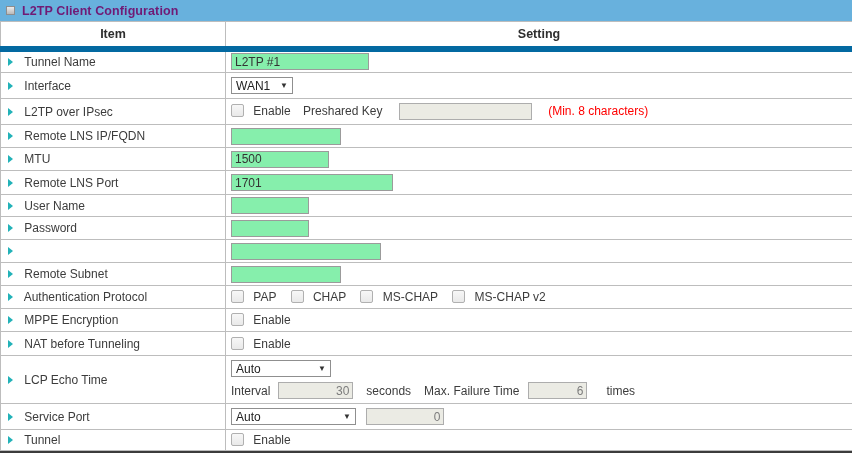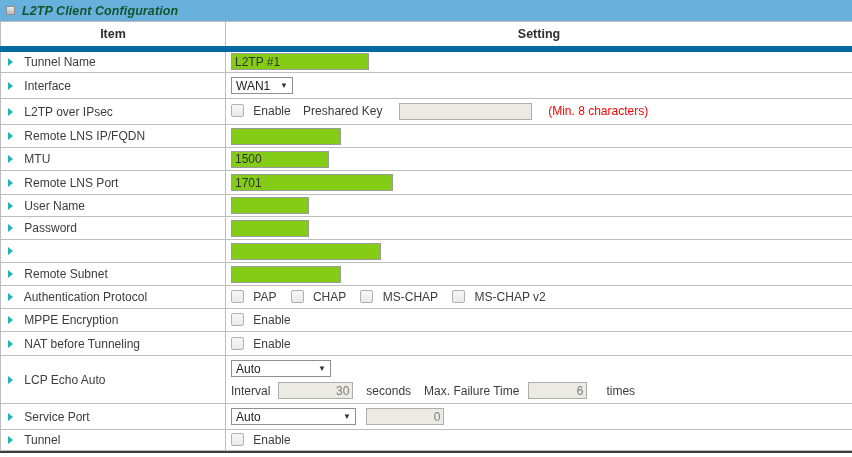--- a/index.html
+++ b/index.html
@@ -16,21 +16,21 @@
   .title-bar {
     height:21px; background:#68b1dd;
     display:flex; align-items:center; padding-left:6px;
   }
   .title-icon {
     width:9px; height:9px; flex:0 0 auto;
     background:linear-gradient(#ececec,#b9b9b9);
     border:1px solid #8d8d8d;
     margin-right:7px;
   }
-  .title-text { color:#14532d; font-weight:bold; font-size:12.5px; letter-spacing:.1px;font-style:italic; }
+  .title-text { color:#701a75; font-weight:bold; font-size:12.5px; letter-spacing:.1px; }
 
   
   table { width:852px; border-collapse:collapse; table-layout:fixed; }
   td, th { border:1px solid #bdbdbd; padding:0; vertical-align:middle; }
   tr.colhead th {
     height:27px; background:#ffffff; font-weight:bold;
     font-size:12.5px; color:#2e2e2e; text-align:center; border-bottom:6px solid #0369a1;
   }
   .item-cell { padding-left:7px; }
   .arrow-icon {
@@ -38,21 +38,21 @@
     border-left:5px solid #22b2b8;
     border-top:4px solid transparent;
     border-bottom:4px solid transparent;
     margin-right:8px;
   }
   .item-label { color:#3c3c3c; }
   .setting-cell { padding-left:5px; }
 
   
   .txt {
-    height:17px; border:1px solid #9b9b9b; background:#84cc16;
+    height:17px; border:1px solid #9b9b9b; background:#86efac;
     padding:1px 3px; font-family:"Liberation Sans", sans-serif;
     font-size:12px; color:#333; vertical-align:middle;
   }
   .txt.disabled { background:#ebebe4; color:#7c7c7c; border-color:#adadad;text-align:right; }
 
   
   .sel {
     display:inline-flex; align-items:center; justify-content:space-between;
     height:17px; border:1px solid #8f8f8f; background:#fff;
     padding:0 4px 0 4px; vertical-align:middle; cursor:default;
@@ -251,21 +251,21 @@
       </td>
       <td class="setting-cell">
         <input type="checkbox" class="cb" style="">
         <span class="cb-label">Enable</span>
       </td>
     </tr>
 
     <tr style="height:47px">
       <td class="item-cell">
         <span class="arrow-icon"></span>
-        <span class="item-label">LCP Echo Auto</span>
+        <span class="item-label">LCP Echo Time</span>
       </td>
       <td class="setting-cell lcp-cell">
         <span class="sel" style="width:100px">
           <span class="sel-val">Auto</span>
           <span class="sel-arrow">▼</span>
         </span>
         <div class="lcp-line2">
           <span class="lbl">Interval</span>
           <input class="txt disabled" style="width: 75px; margin-left: 8px;" disabled="" value="30">
           <span class="lbl" style="margin-left:13px">seconds</span>

